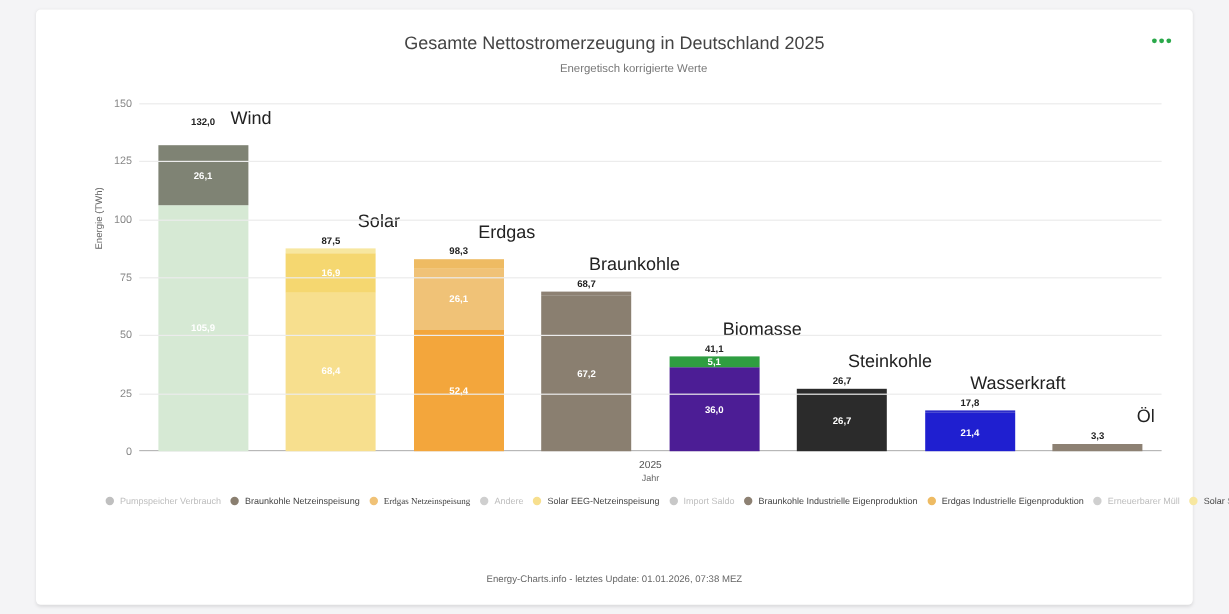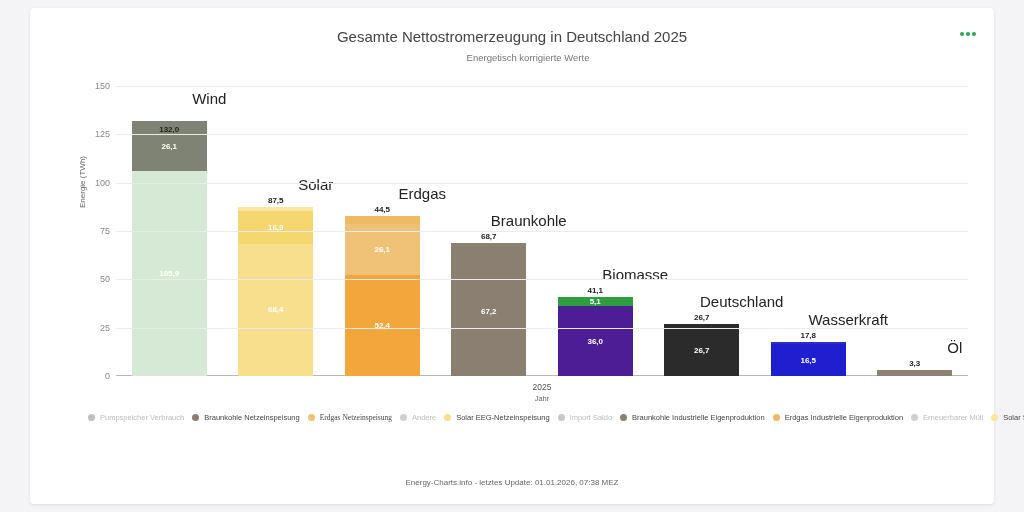--- a/index.html
+++ b/index.html
@@ -138,56 +138,56 @@
     </div>
 
     <div class="ylabel">Energie (TWh)</div>
 
     <div class="plot" id="plot">
       <div class="axis-x"></div>
       <div class="bars" id="bars">
           <div class="bargroup" style="left: 15.975px; width: 74.55px; height: 255.2px;">
             <div class="seg" style="bottom: 0px; height: 204.74px; background: rgb(214, 233, 212); color: rgb(255, 255, 255);">105,9</div>
             <div class="seg" style="bottom: 204.74px; height: 50.46px; background: rgb(127, 131, 116); color: rgb(255, 255, 255);">26,1</div>
-            <div class="cat-total" style="bottom: 242px;">132,0</div>
+            <div class="cat-total" style="bottom: 270px;">132,0</div>
             <div class="cat-name" style="bottom: 269.2px;">Wind</div>
           </div>
           <div class="bargroup" style="left: 122.475px; width: 74.55px; height: 169.167px;">
             <div class="seg" style="bottom: 0px; height: 132.24px; background: rgb(247, 223, 142); color: rgb(255, 255, 255);">68,4</div>
             <div class="seg" style="bottom: 132.24px; height: 32.6733px; background: rgb(245, 215, 112); color: rgb(255, 255, 255);">16,9</div>
             <div class="seg" style="bottom: 164.913px; height: 4.25333px; background: rgb(247, 231, 160); color: rgb(255, 255, 255);"></div>
             <div class="cat-total" style="bottom: 171.167px;">87,5</div>
             <div class="cat-name" style="bottom: 183.167px;">Solar</div>
           </div>
           <div class="bargroup" style="left: 228.975px; width: 74.55px; height: 159.693px;">
             <div class="seg" style="bottom: 0px; height: 101.307px; background: rgb(243, 166, 60); color: rgb(255, 255, 255);">52,4</div>
             <div class="seg" style="bottom: 101.307px; height: 50.46px; background: rgb(240, 194, 119); color: rgb(255, 255, 255);">26,1</div>
             <div class="seg" style="bottom: 151.767px; height: 7.92667px; background: rgb(238, 187, 99); color: rgb(255, 255, 255);"></div>
-            <div class="cat-total" style="bottom: 161.693px;">44,5</div>
+            <div class="cat-total" style="bottom: 161.693px;">98,3</div>
             <div class="cat-name" style="bottom: 173.693px;">Erdgas</div>
           </div>
           <div class="bargroup" style="left: 335.475px; width: 74.55px; height: 132.82px;">
             <div class="seg" style="bottom: 0px; height: 129.92px; background: rgb(138, 127, 112); color: rgb(255, 255, 255);">67,2</div>
             <div class="seg" style="bottom: 129.92px; height: 2.9px; background: rgb(141, 129, 115); color: rgb(255, 255, 255);"></div>
             <div class="cat-total" style="bottom: 134.82px;">68,7</div>
             <div class="cat-name" style="bottom: 146.82px;">Braunkohle</div>
           </div>
           <div class="bargroup" style="left: 441.975px; width: 74.55px; height: 79.46px;">
             <div class="seg" style="bottom: 0px; height: 69.6px; background: #4c1d95; color: rgb(255, 255, 255);">36,0</div>
             <div class="seg" style="bottom: 69.6px; height: 9.86px; background: rgb(47, 158, 65); color: rgb(255, 255, 255);">5,1</div>
             <div class="cat-total" style="bottom: 81.46px;">41,1</div>
             <div class="cat-name" style="bottom: 93.46px;">Biomasse</div>
           </div>
           <div class="bargroup" style="left: 548.475px; width: 74.55px; height: 51.62px;">
             <div class="seg" style="bottom: 0px; height: 51.62px; background: rgb(43, 43, 43); color: rgb(255, 255, 255);">26,7</div>
             <div class="cat-total" style="bottom: 53.62px;">26,7</div>
-            <div class="cat-name" style="bottom: 65.62px;">Deutschland</div>
+            <div class="cat-name" style="bottom: 65.62px;">Steinkohle</div>
           </div>
           <div class="bargroup" style="left: 654.975px; width: 74.55px; height: 34.4133px;">
-            <div class="seg" style="bottom: 0px; height: 31.9px; background: rgb(31, 31, 208); color: rgb(255, 255, 255);">16,5</div>
+            <div class="seg" style="bottom: 0px; height: 31.9px; background: rgb(31, 31, 208); color: rgb(255, 255, 255);">21,4</div>
             <div class="seg" style="bottom: 31.9px; height: 2.51333px; background: rgb(44, 44, 200); color: rgb(255, 255, 255);"></div>
             <div class="cat-total" style="bottom: 36.4133px;">17,8</div>
             <div class="cat-name" style="bottom: 48.4133px;">Wasserkraft</div>
           </div>
           <div class="bargroup" style="left: 761.475px; width: 74.55px; height: 6.38px;">
             <div class="seg" style="bottom: 0px; height: 6.38px; background: rgb(141, 129, 115); color: rgb(255, 255, 255);"></div>
             <div class="cat-total" style="bottom: 8.38px;">3,3</div>
             <div class="cat-name" style="bottom: 20.38px;">Öl</div>
           </div>
         </div>

